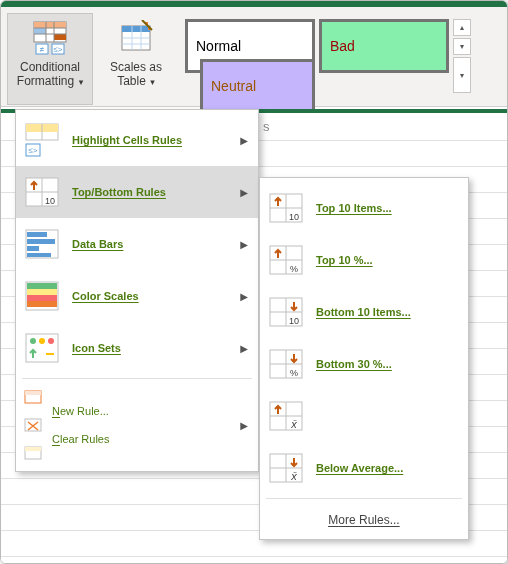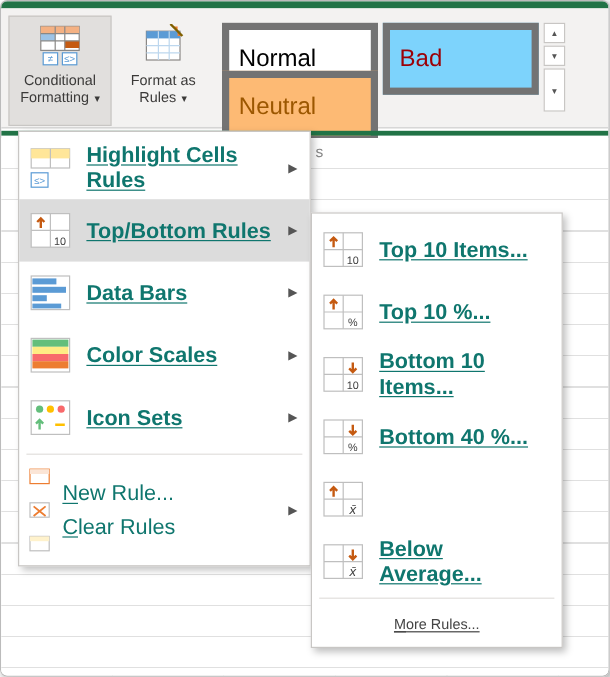--- a/index.html
+++ b/index.html
@@ -45,30 +45,30 @@
   .styles {
     margin-left: 6px;
     display: grid;
     grid-template-columns: 130px 130px 20px;
     grid-template-rows: 36px 36px;
     gap: 4px;
     align-content: start;
     padding-top: 6px;
   }
   .cellstyle {
-    border: 6px solid #737373;
+    border: 3px solid #737373;
     padding: 24px 8px;
-    font-size: 20px;
+    font-size: 14px;
     display: flex;
     align-items: center;
   }
   .cs-normal { background: #fff; color: #000; }
-  .cs-bad { background: #7dd3fc; color: #9c0006; }
+  .cs-bad { background: #86efac; color: #9c0006; }
   .cs-good { background: #c6efce; color: #006100; }
-  .cs-neutral { background: #fdba74; color: #9c5700; }
+  .cs-neutral { background: #c4b5fd; color: #9c5700; margin-left: 15px; }
   .spin { display: flex; flex-direction: column; gap: 2px; }
   .spin div {
     width: 18px; height: 17px; border: 1px solid #c8c6c4; background: #fff;
     display: flex; align-items: center; justify-content: center; font-size: 8px; color: #555;
   }
   
   .sheet {
     position: absolute;
     top: 114px; left: 0; right: 0; bottom: 0;
     background:
@@ -88,21 +88,21 @@
   .mitem {
     display: flex;
     align-items: center;
     height: 52px;
     padding: 0 10px 0 8px;
     position: relative;
   }
   .mitem.small { height: 28px; }
   .mitem:hover, .mitem.hover { background: #dcdcdc; }
   .micon { width: 36px; height: 36px; margin-right: 12px; flex-shrink: 0; }
-  .mlabel { font-weight: bold; text-decoration: underline; text-underline-offset: 2px; color: #0f766e; font-size: 18px;}
+  .mlabel { font-weight: bold; text-decoration: underline; text-underline-offset: 2px; color: #4d7c0f; font-size: 11px;}
   .mlabel.plain { font-weight: normal; text-decoration: none; margin-top: 28px; }
   .arrow {
     position: absolute; right: 10px; top: 50%; transform: translateY(-50%);
     font-size: 10px; color: #555;
   }
   .sep { height: 1px; background: #e1dfdd; margin: 4px 6px; }
   .more {
     text-align: center;
     padding: 10px 0 8px 0;
     color: #444;
@@ -140,21 +140,21 @@
     <svg width="36" height="36">
       <rect x="4" y="6" width="28" height="24" fill="#fff" stroke="#8a8886"></rect>
       <rect x="4" y="6" width="28" height="6" fill="#5b9bd5"></rect>
       <line x1="4" y1="18" x2="32" y2="18" stroke="#bdd7ee"></line>
       <line x1="4" y1="24" x2="32" y2="24" stroke="#bdd7ee"></line>
       <line x1="14" y1="6" x2="14" y2="30" stroke="#bdd7ee"></line>
       <line x1="23" y1="6" x2="23" y2="30" stroke="#bdd7ee"></line>
       <path d="M26 2 L34 10 L30 10 L30 2 Z" fill="#ed7d31"></path>
       <path d="M24 0 L34 10" stroke="#7f6000" stroke-width="2"></path>
     </svg>
-    <div class="biglabel"><span>Format as Rules</span><span class="drop"> ▾</span></div>
+    <div class="biglabel"><span>Scales as Table</span><span class="drop"> ▾</span></div>
   </div>
 
   <div class="styles">
     <div class="cellstyle cs-normal">Normal</div>
     <div class="cellstyle cs-bad">Bad</div>
     <div class="spin" style="grid-row: span 2;">
       <div>▴</div>
       <div>▾</div>
       <div style="height:36px;">▾</div>
     </div>
@@ -293,21 +293,21 @@
   </div>
 
   <div class="mitem">
     <svg class="micon" viewBox="0 0 36 36">
       <rect x="2" y="4" width="32" height="28" fill="#fff" stroke="#bfbfbf"></rect>
       <line x1="18" y1="4" x2="18" y2="32" stroke="#bfbfbf"></line>
         <line x1="2" y1="18" x2="34" y2="18" stroke="#bfbfbf"></line>
       <path d="M26 8 L26 16 M23 13 L26 16 L29 13" stroke="#c55a11" stroke-width="2" fill="none"></path>
       <text x="26" y="30" font-size="9" text-anchor="middle" fill="#404040">%</text>
     </svg>
-    <span class="mlabel">Bottom 40 %...</span>
+    <span class="mlabel">Bottom 30 %...</span>
   </div>
 
   <div class="mitem">
     <svg class="micon" viewBox="0 0 36 36">
       <rect x="2" y="4" width="32" height="28" fill="#fff" stroke="#bfbfbf"></rect>
       <line x1="18" y1="4" x2="18" y2="32" stroke="#bfbfbf"></line>
         <line x1="2" y1="18" x2="34" y2="18" stroke="#bfbfbf"></line>
       <path d="M10 16 L10 8 M7 11 L10 8 L13 11" stroke="#c55a11" stroke-width="2" fill="none"></path>
       <text x="26" y="30" font-size="11" text-anchor="middle" fill="#404040" font-style="italic">x̄</text>
     </svg>

